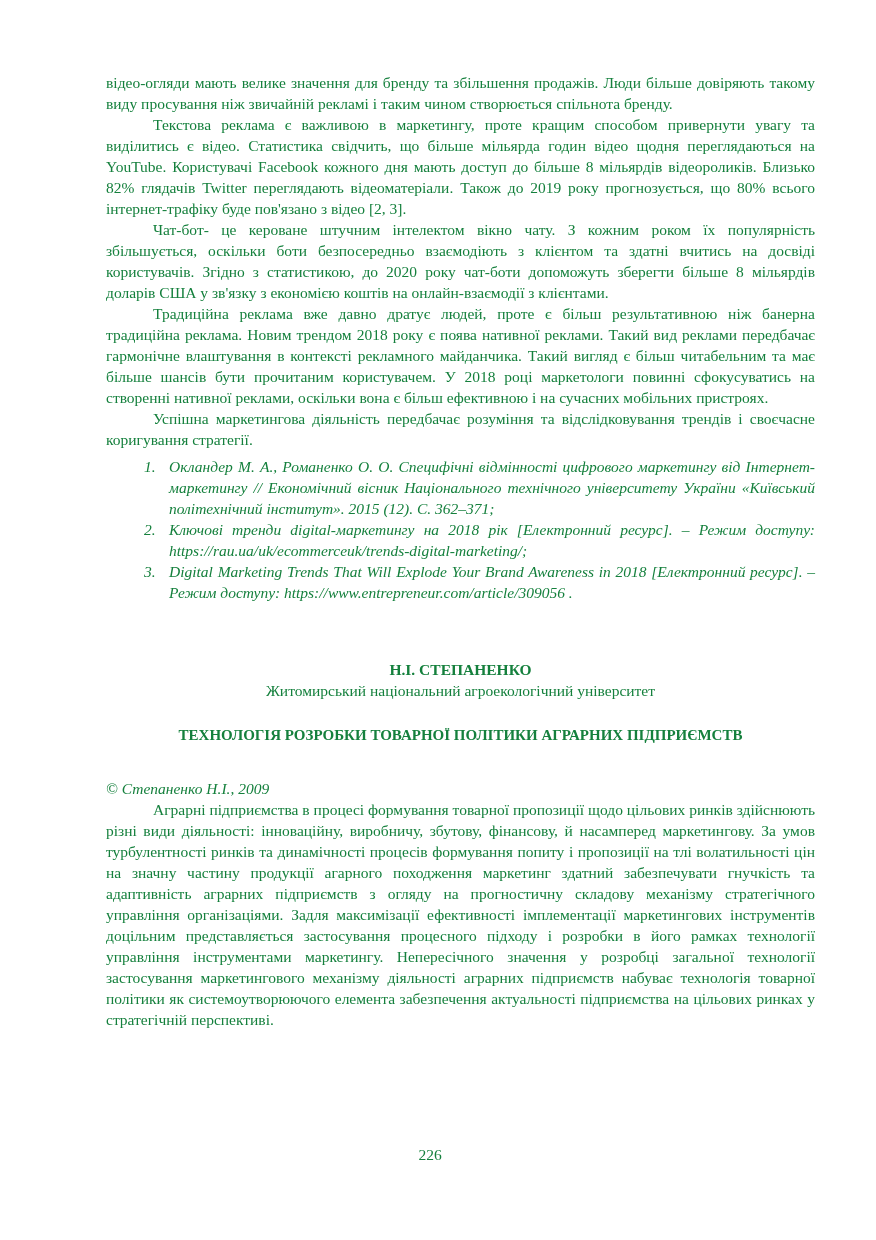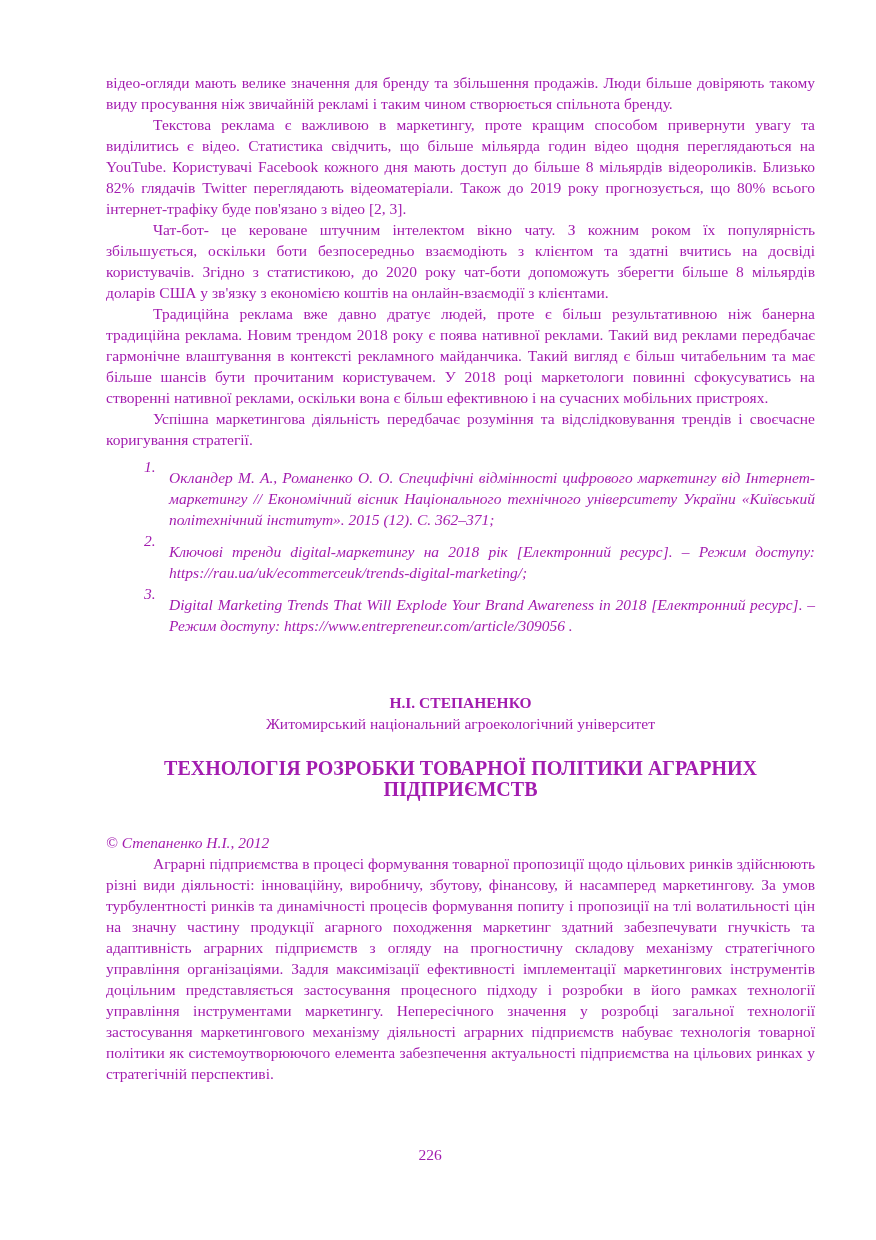--- a/index.html
+++ b/index.html
@@ -7,21 +7,21 @@
     padding: 0;
     background: #ffffff;
   }
   .page {
     width: 876px;
     height: 1240px;
     background: #ffffff;
     position: relative;
     overflow: hidden;
     font-family: "Liberation Serif", "DejaVu Serif", serif;
-    color: #a21caf;
+    color: #15803d;
     font-size: 15.5px;
     line-height: 21px;
     box-sizing: border-box;
     padding: 72px 61px 0 106px;
   }
   .body-text p {
     margin: 0;
     text-align: justify;
     text-indent: 47px;
   }
@@ -36,31 +36,30 @@
     display: flex;
     margin-left: 38px;
   }
   .ref-num {
     flex: 0 0 25px;
     width: 25px;
   }
   .ref-text {
     flex: 1;
     text-align: justify;
-    margin-top: 11px;
   }
   .author-block {
     margin-top: 56px;
     text-align: center;
   }
   .author-name {
     font-weight: bold;
   }
   .article-title {
-    font-size: 20px;
+    font-size: 15px;
     line-height: 21px;
     margin: 24px 0 0 0;
     text-align: center;
     font-weight: bold;
   }
   .copyright {
     margin-top: 32px;
     font-style: italic;
   }
   .new-article-body {
@@ -101,21 +100,21 @@
     </div>
   </section>
 
   <div class="author-block">
     <div class="author-name">Н.І. СТЕПАНЕНКО</div>
     <div class="affiliation">Житомирський національний агроекологічний університет</div>
   </div>
 
   <h1 class="article-title">ТЕХНОЛОГІЯ РОЗРОБКИ ТОВАРНОЇ ПОЛІТИКИ АГРАРНИХ ПІДПРИЄМСТВ</h1>
 
-  <div class="copyright">© Степаненко Н.І., 2012</div>
+  <div class="copyright">© Степаненко Н.І., 2009</div>
 
   <section class="body-text new-article-body">
     <p>Аграрні підприємства в процесі формування товарної пропозиції щодо цільових ринків здійснюють різні види діяльності: інноваційну, виробничу, збутову, фінансову, й насамперед маркетингову. За умов турбулентності  ринків та динамічності процесів формування попиту і пропозиції на тлі волатильності цін на значну частину продукції агарного походження маркетинг здатний забезпечувати гнучкість та адаптивність аграрних підприємств з огляду на прогностичну складову механізму стратегічного управління організаціями. Задля максимізації ефективності імплементації маркетингових інструментів доцільним представляється застосування процесного підходу і розробки в його рамках технології управління інструментами маркетингу. Непересічного значення у розробці загальної технології застосування маркетингового механізму діяльності аграрних підприємств набуває технологія товарної політики як системоутворюючого елемента забезпечення актуальності підприємства на цільових ринках у стратегічній перспективі.</p>
   </section>
 
   <div class="page-number">226</div>
 
 </div>
 
 </body></html>

